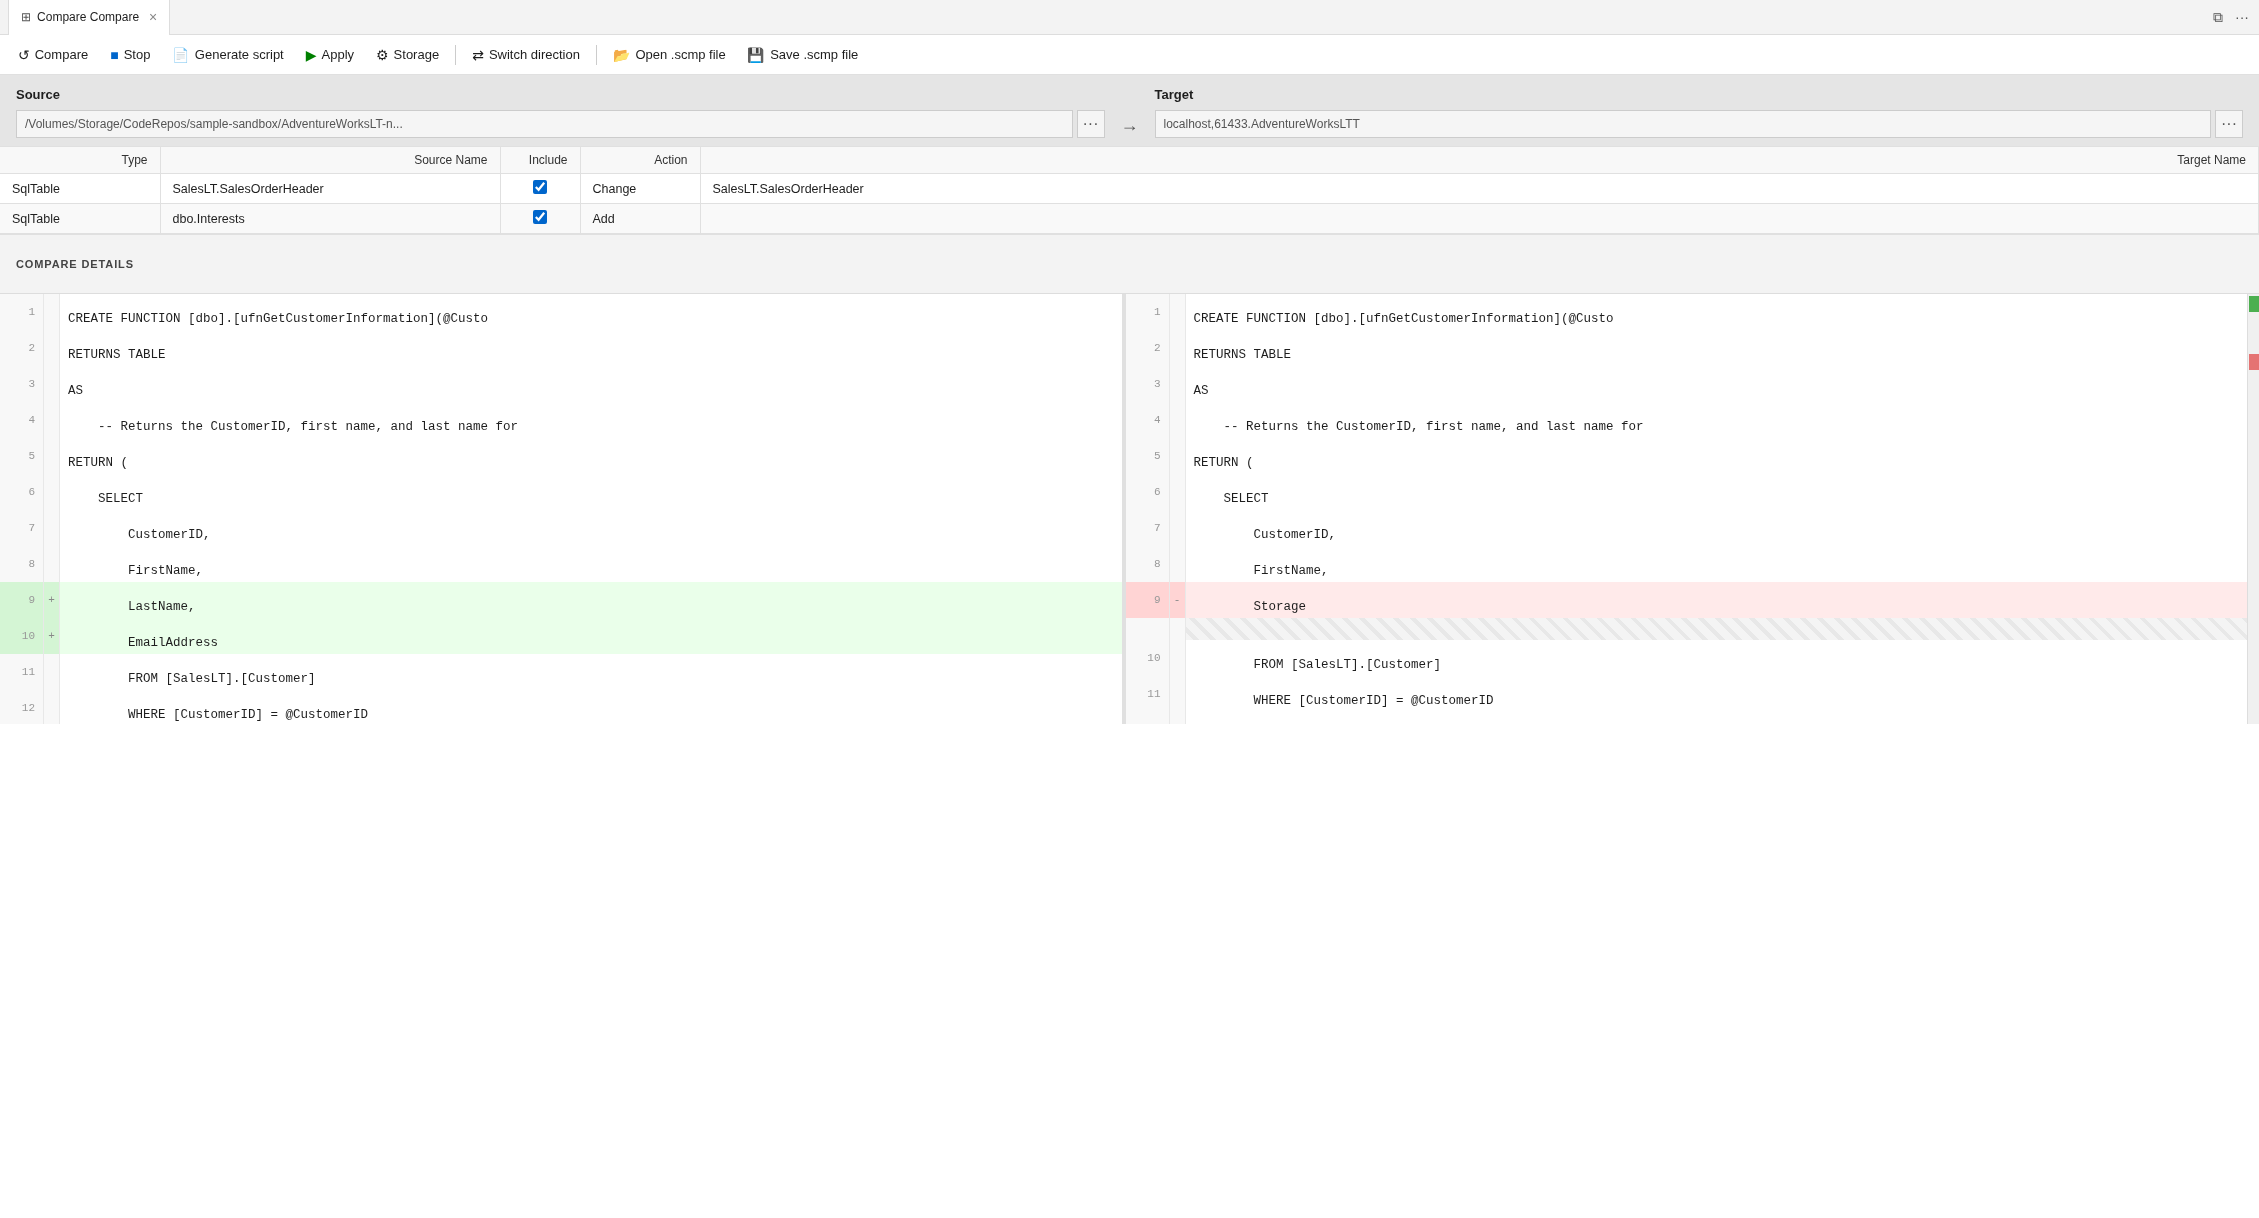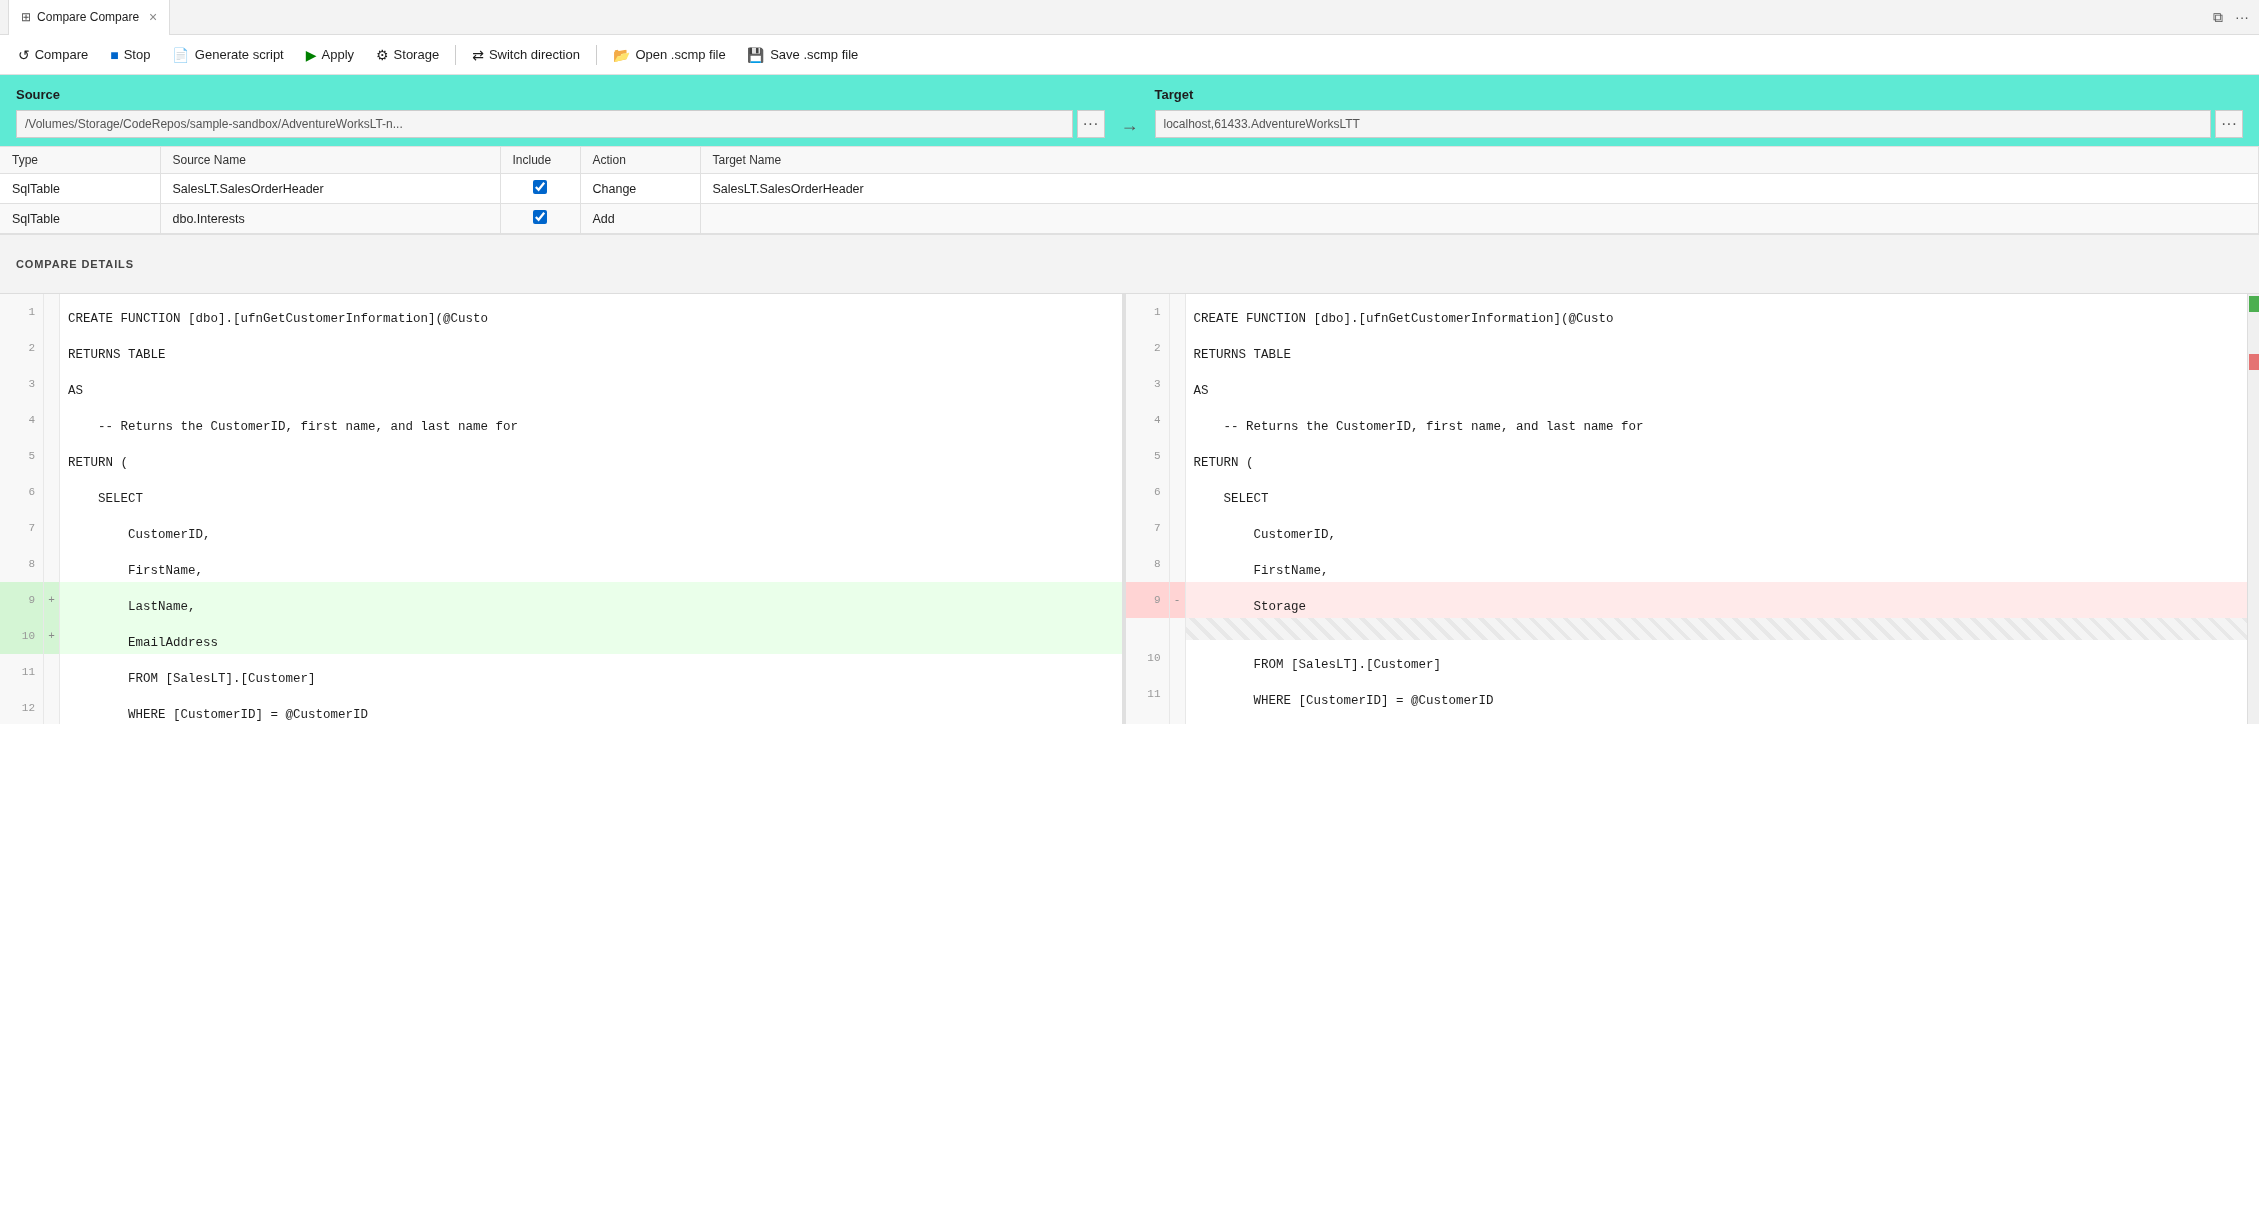--- a/index.html
+++ b/index.html
@@ -35,21 +35,21 @@
       cursor: pointer; font-size: 13px; color: #1e1e1e;
       border-radius: 3px; white-space: nowrap;
     }
     .toolbar-btn .btn-icon { font-size: 14px; }
     .toolbar-sep { width: 1px; height: 20px; background: #ccc; margin: 0 4px; }
 
     
     .source-target {
       display: flex; align-items: flex-start;
       padding: 12px 16px 8px 16px;
-      background: #5eead4;
+      background: #e5e5e5;
       border-bottom: 1px solid #e0e0e0;
     }
     .st-col { flex: 1; }
     .st-label { font-size: 13px; font-weight: 600; margin-bottom: 8px; }
     .st-input-row { display: flex; align-items: center; gap: 4px; }
     .st-input {
       flex: 1; padding: 4px 8px; border: 1px solid #ccc;
       background: #f5f5f5; font-size: 12px; color: #555;
       overflow: hidden; text-overflow: ellipsis; white-space: nowrap;
       height: 28px;
@@ -60,21 +60,21 @@
       color: #555;
     }
     .st-arrow {
       display: flex; align-items: center; justify-content: center;
       padding: 0 16px; padding-top: 28px; font-size: 18px; color: #555;
     }
 
     
     .compare-table { width: 100%; border-collapse: collapse; }
     .compare-table th {
-      text-align: left; padding: 6px 12px;
+      text-align: right; padding: 6px 12px;
       border-bottom: 1px solid #e0e0e0; border-right: 1px solid #e0e0e0;
       font-weight: 400; font-size: 12px; color: #333;
       background: #f8f8f8;
     }
     .compare-table td {
       padding: 6px 12px; border-bottom: 1px solid #e0e0e0;
       border-right: 1px solid #e0e0e0; font-size: 12.5px;
     }
     .compare-table tr:nth-child(even) td { background: #f9f9f9; }
     .compare-table tr:nth-child(odd) td { background: #fff; }

